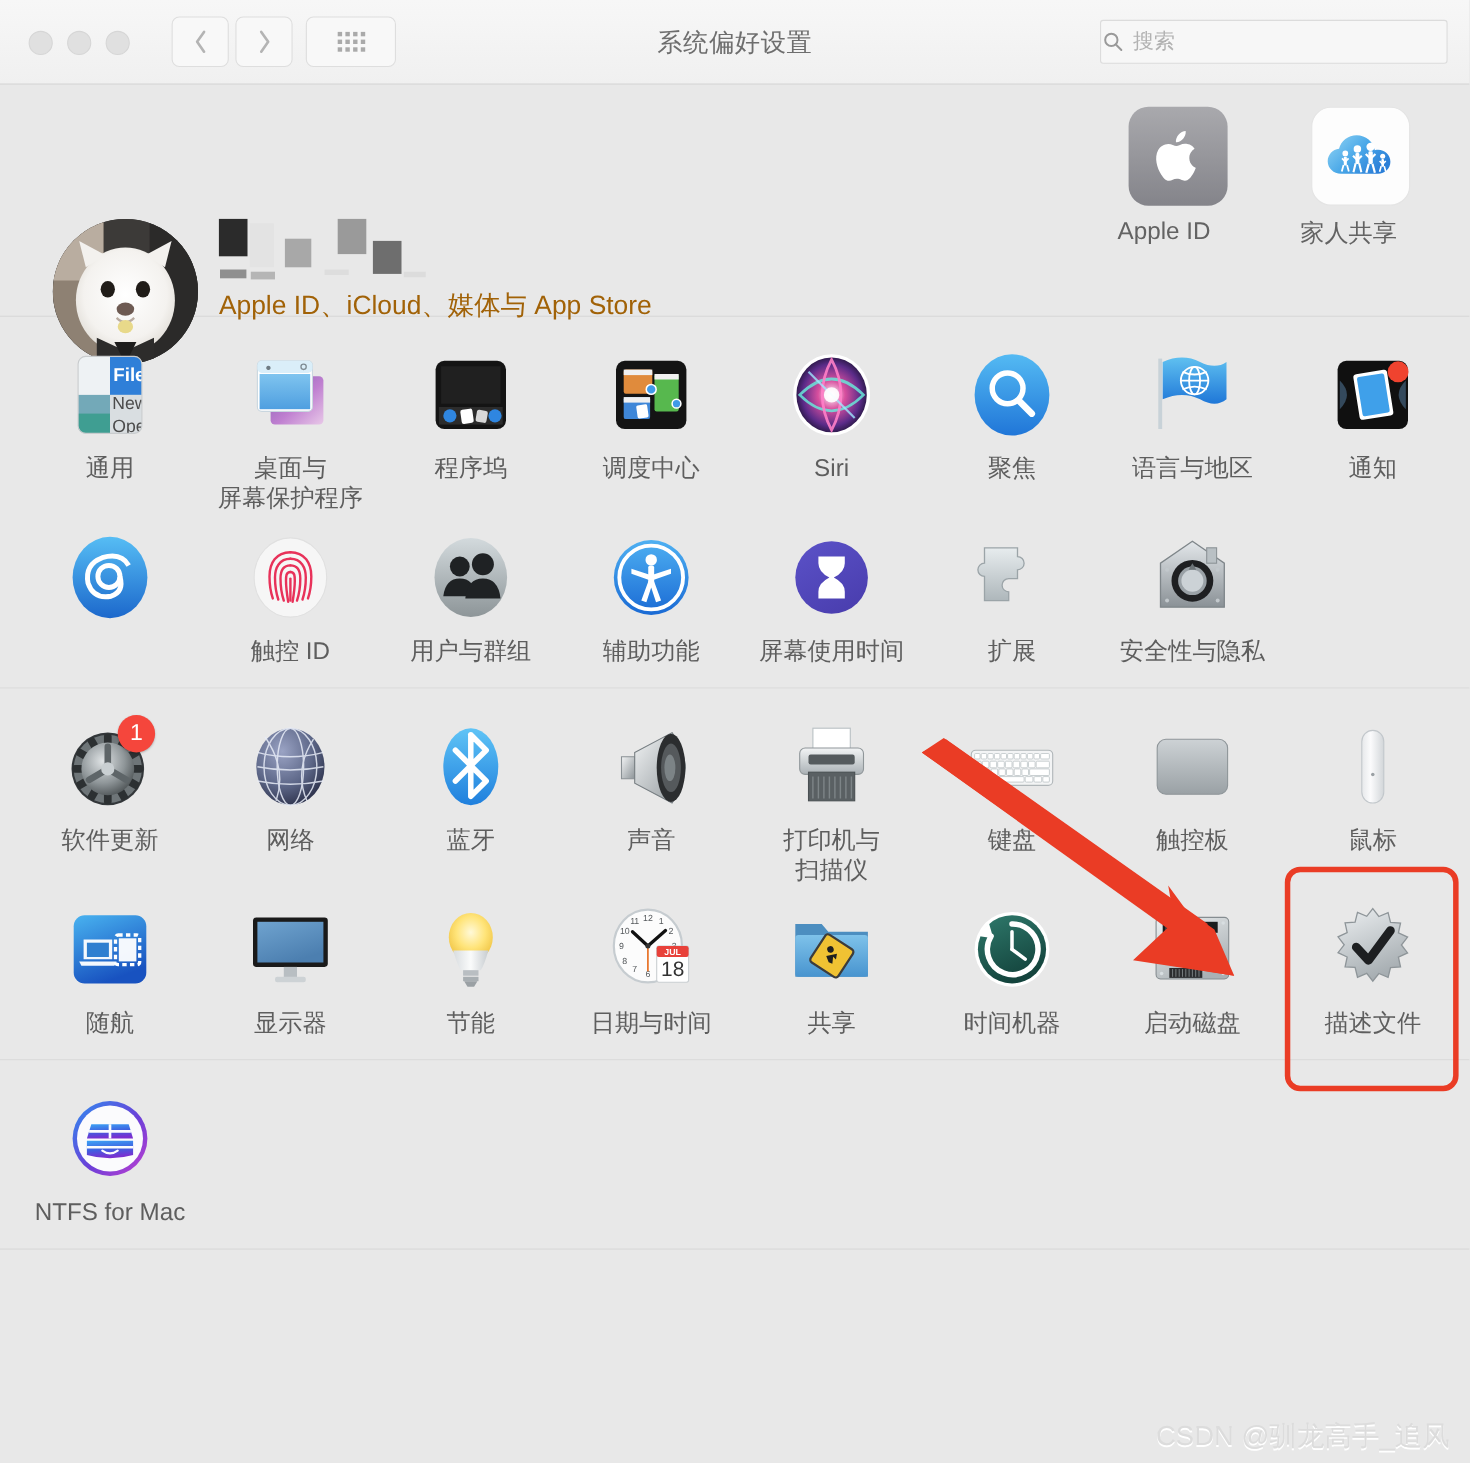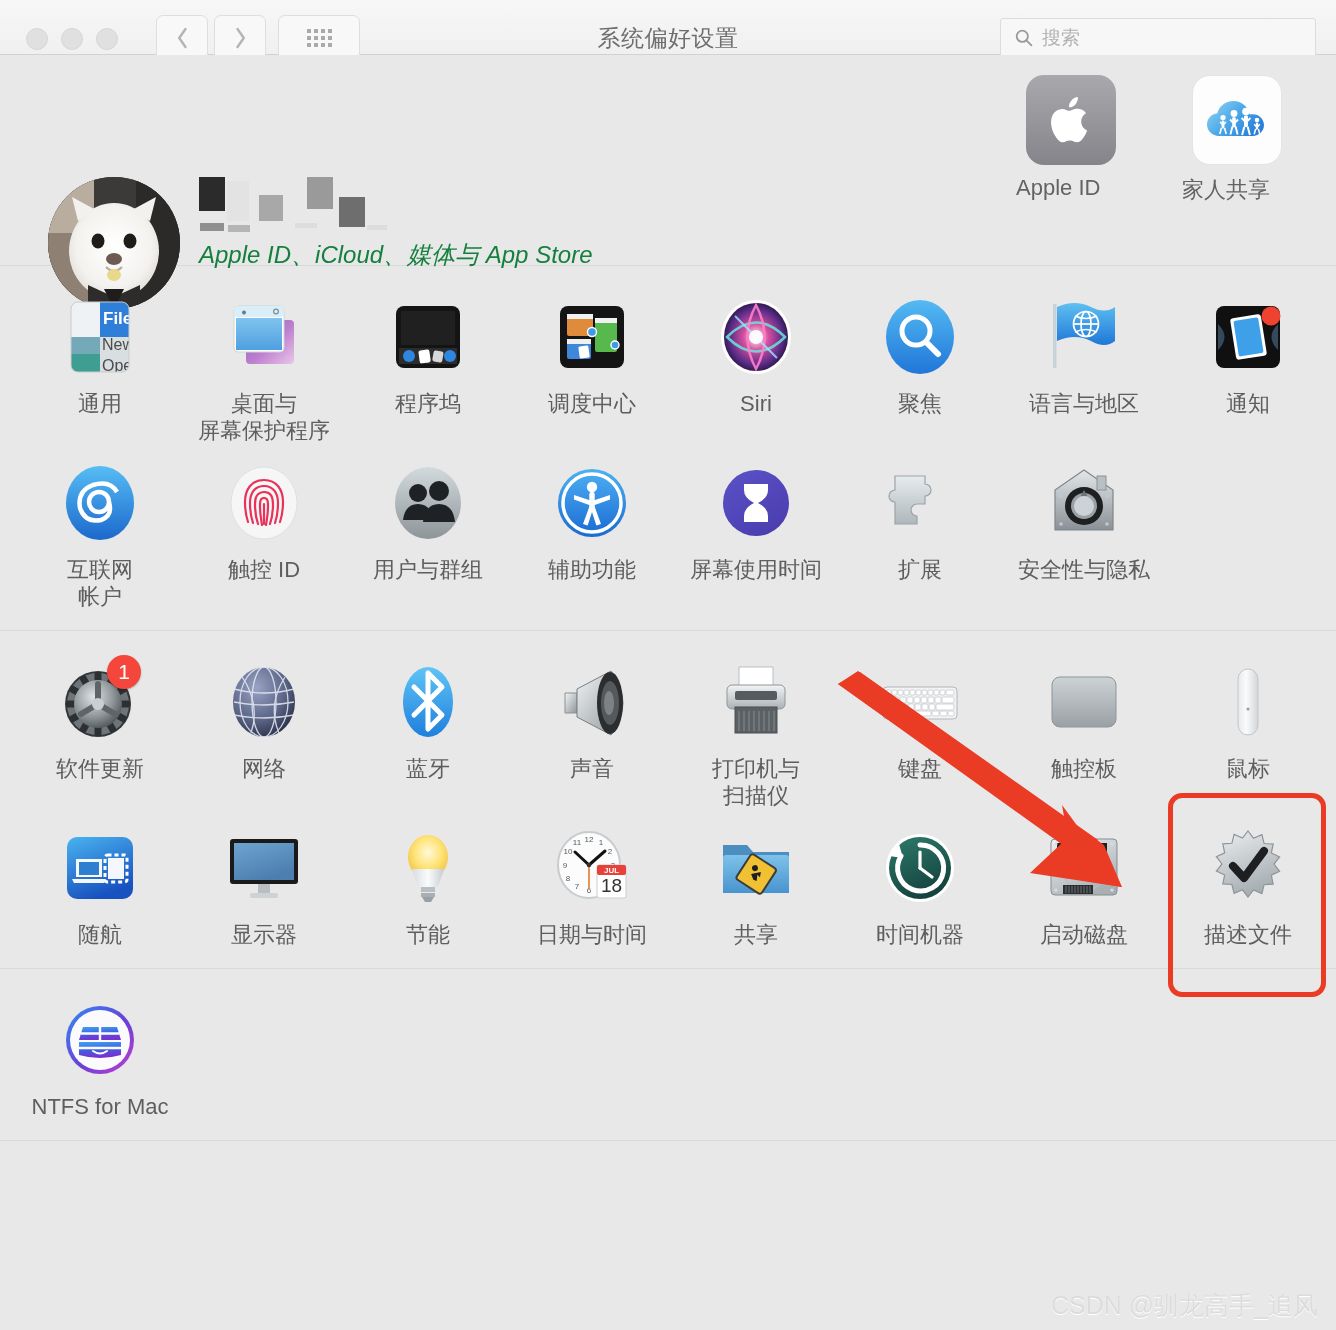--- a/index.html
+++ b/index.html
@@ -12,21 +12,21 @@
     background: #e8e8e8;
     font-family: "Liberation Sans", "DejaVu Sans", sans-serif;
     overflow: hidden;
     position: relative;
     -webkit-font-smoothing: antialiased;
   }
 
   
   .titlebar {
     position: relative;
-    height: 55px;
+    height: 77px;
     background: linear-gradient(to bottom, #f7f7f7 0%, #f0f0f0 100%);
     border-bottom: 1px solid #d2d2d2;
     box-sizing: border-box;
     font-family: Liberation Serif, serif;
   }
   .traffic-lights {
     position: absolute;
     left: 26px;
     top: 28px;
     display: flex;
@@ -109,21 +109,21 @@
     right: 20px;
     top: 18px;
     width: 316px;
     height: 40px;
     border: 1px solid #dcdcdc;
     border-radius: 3px;
     background: #f7f7f7;
     display: flex;
     align-items: center;
     box-sizing: border-box;
-    padding-left: 14px;
+    padding-left: 2px;
   }
   .search-icon {
     width: 18px;
     height: 18px;
     margin-right: 9px;
     flex: 0 0 auto;
   }
   .search-icon circle, .search-icon line {
     stroke: #9a9a9a;
     stroke-width: 1.8;
@@ -162,23 +162,22 @@
     position: relative;
     height: 62px;
     width: 230px;
   }
   .redacted span {
     position: absolute;
     display: block;
   }
   .acct-sub {
     font-size: 24px;
-    color: #15803d;
+    color: #a16207;
     white-space: nowrap;
-    font-style: italic;
   }
   .acct-tiles {
     position: absolute;
     top: 20px;
     right: 44px;
     display: flex;
     gap: 56px;
   }
   .acct-tile {
     width: 110px;
@@ -622,22 +621,20 @@
                 <stop offset="100%" stop-color="#1c68cc"></stop>
             </linearGradient>
           </defs>
           <ellipse cx="43" cy="43" rx="34" ry="37" fill="url(#iag)"></ellipse>
           <g fill="none" stroke="#ffffff" stroke-width="4.5">
             <circle cx="42" cy="42" r="10"></circle>
             <path d="M52 42 Q56 56 44 60 Q28 63 23 48 Q20 31 36 25 Q53 20 60 32"></path>
           </g>
         </svg>
       </div>
-      <div class="lb">互联网
-帐户</div>
     </div>
 
     <div class="cell">
       <div class="ic">
         <svg width="86" height="86" viewBox="0 0 86 86">
           <ellipse cx="43" cy="43" rx="33" ry="36" fill="#f6f6f6" stroke="#e0e0e0"></ellipse>
           <g fill="none" stroke="#e8325a" stroke-width="2.2" stroke-linecap="round">
             <path d="M43 20 C30 20 24 30 24 42 C24 50 25 56 27 62"></path>
             <path d="M43 20 C56 20 62 30 62 42 C62 50 61 56 59 62"></path>
             <path d="M43 26 C33 26 29 34 29 43 C29 51 30 57 32 63"></path>

